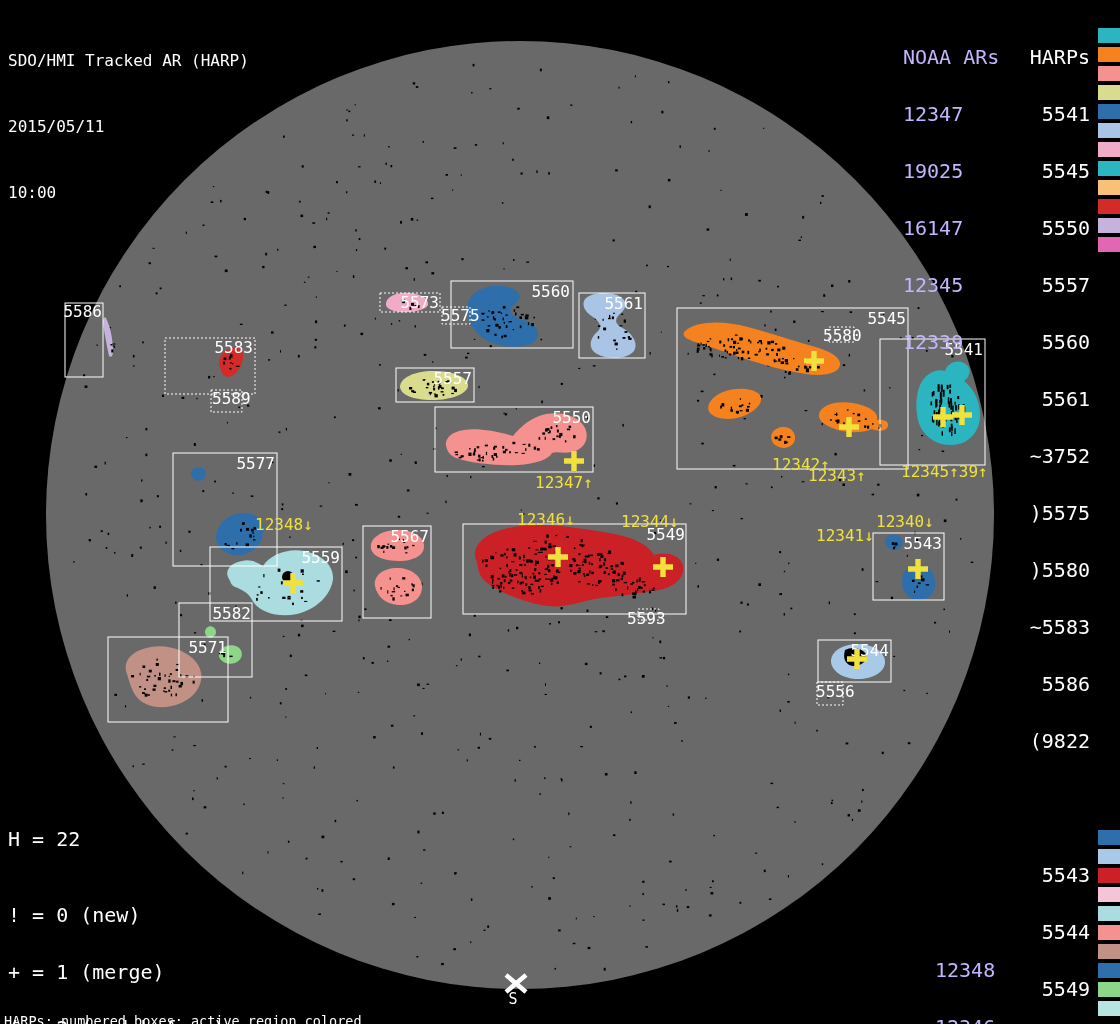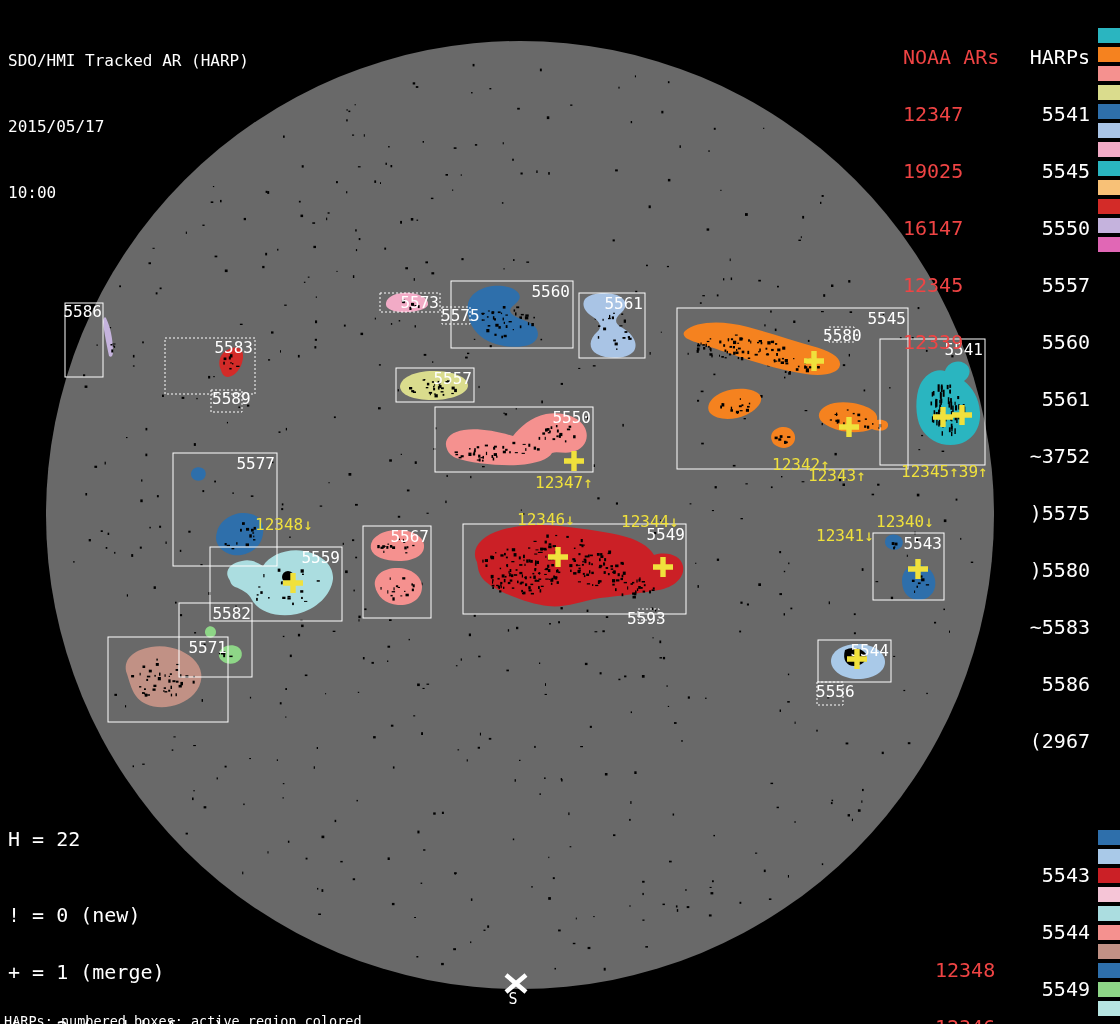--- a/index.html
+++ b/index.html
@@ -3,21 +3,21 @@
 <meta charset="utf-8">
 <style>
   html,body{margin:0;padding:0;background:#000;}
   .stage{position:relative;width:1120px;height:1024px;background:#000;overflow:hidden;
          font-family:"DejaVu Sans Mono",monospace;}
   svg{position:absolute;left:0;top:0;}
   .txt{position:absolute;white-space:pre;color:#fff;}
   .mono20{font-size:20px;line-height:19px;}
   .mono20t{font-size:16px;line-height:22px;}
   .mono14{font-size:13.5px;line-height:12px;}
-  .yellow{color:#ef4444;}
+  .yellow{color:#c4b5fd;}
   .right{text-align:right;}
   .swatch{position:absolute;left:1098px;width:22px;height:15px;}
   .boxlabel{font:16px "DejaVu Sans Mono",monospace;fill:#fff;}
   .ylabel{font:16px "DejaVu Sans Mono",monospace;fill:#f0e13c;}
   .slabel{font:15px "DejaVu Sans Mono",monospace;fill:#fff;}
   .hbox{fill:none;stroke:#fff;stroke-width:1;}
   .hboxd{fill:none;stroke:#fff;stroke-width:1;stroke-dasharray:2 2;}
 </style>
 </head>
 <body>
@@ -1399,21 +1399,21 @@
     </g>
 
     <g>
       <path d="M506,975 L526,992 M526,975 L506,992" stroke="#fff" stroke-width="4.5" fill="none"></path>
       <text class="slabel" x="513" y="1004" text-anchor="middle">S</text>
     </g>
   </svg>
 
   <div class="txt mono20t" style="left:8px;top:6px;">
     <div>SDO/HMI Tracked AR (HARP)</div>
-    <div>2015/05/17</div>
+    <div>2015/05/11</div>
     <div>10:00</div>
   </div>
 
   <div class="txt mono20 yellow" style="left:903px;top:10px;">
     <div>NOAA ARs</div>
     <div>12347</div>
     <div>19025</div>
     <div>16147</div>
     <div>12345</div>
     <div>12339</div>
@@ -1425,21 +1425,21 @@
     <div>5545</div>
     <div>5550</div>
     <div>5557</div>
     <div>5560</div>
     <div>5561</div>
     <div>~3752</div>
     <div>)5575</div>
     <div>)5580</div>
     <div>~5583</div>
     <div>5586</div>
-    <div>(2967</div>
+    <div>(9822</div>
   </div>
 
   <span class="swatch" style="top: 28px; background-color: rgb(42, 181, 192);"></span>
   <span class="swatch" style="top: 47px; background-color: rgb(245, 130, 31);"></span>
   <span class="swatch" style="top: 66px; background-color: rgb(245, 145, 143);"></span>
   <span class="swatch" style="top: 85px; background-color: rgb(218, 220, 141);"></span>
   <span class="swatch" style="top: 104px; background-color: rgb(46, 111, 171);"></span>
   <span class="swatch" style="top: 123px; background-color: rgb(169, 196, 229);"></span>
   <span class="swatch" style="top: 142px; background-color: rgb(242, 171, 198);"></span>
   <span class="swatch" style="top: 161px; background-color: rgb(42, 181, 192);"></span>

